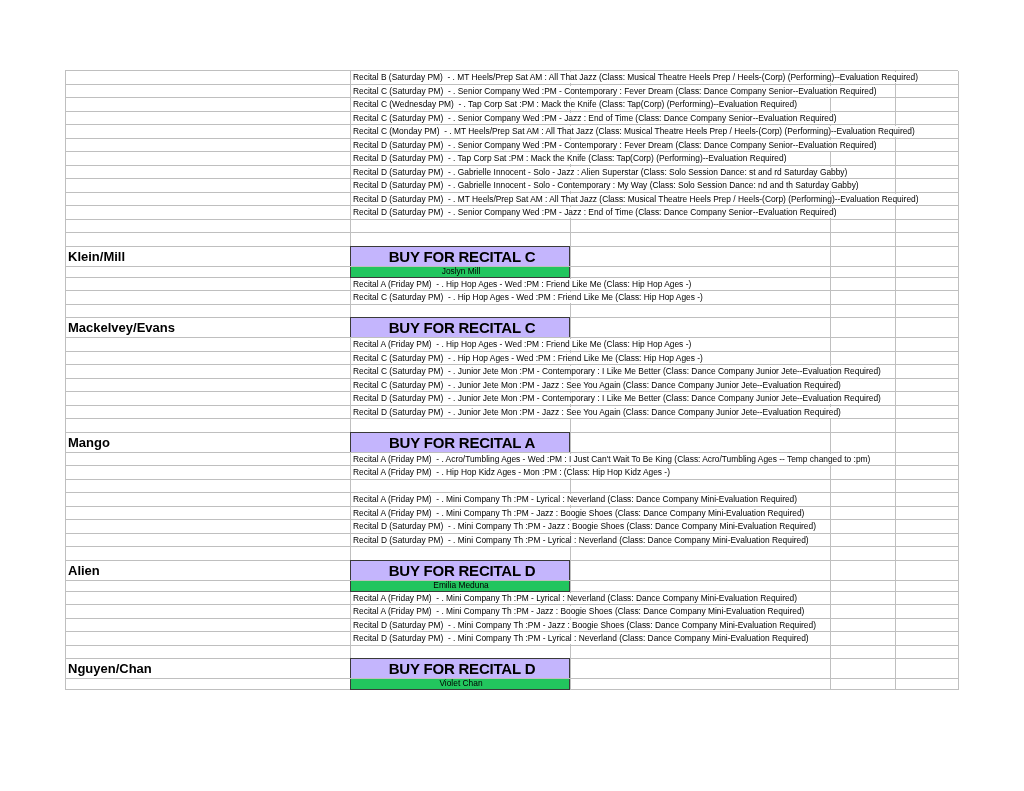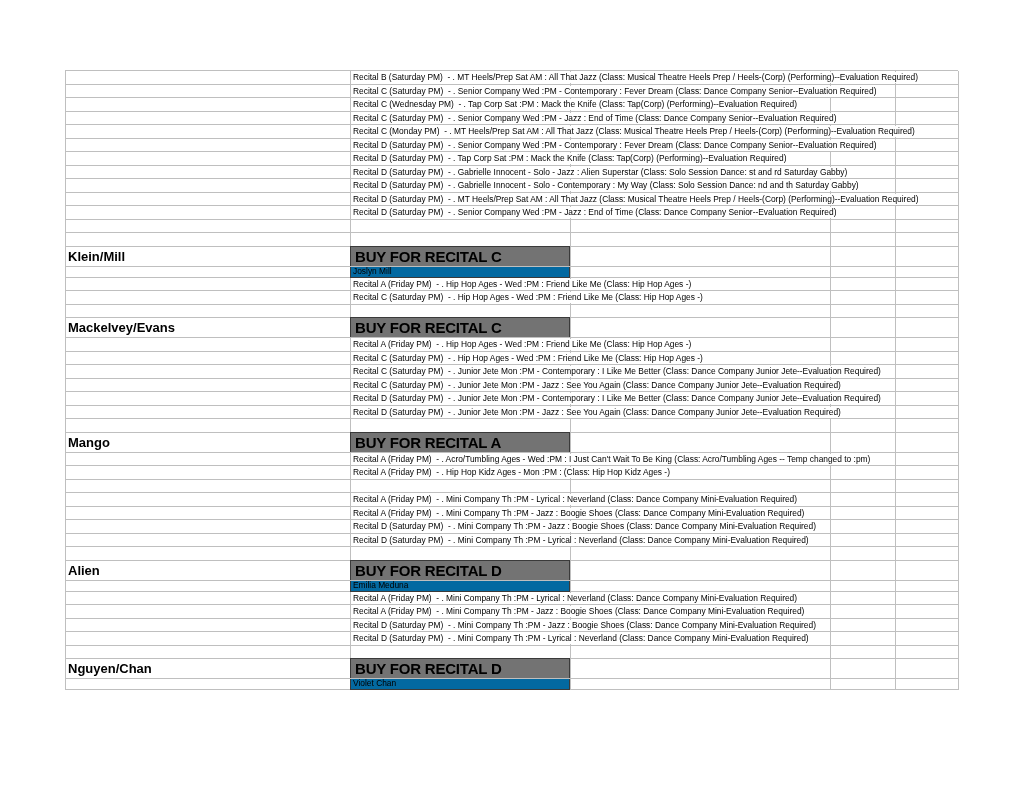--- a/index.html
+++ b/index.html
@@ -9,20 +9,21 @@
     font-family:"Liberation Sans", sans-serif;
     position:relative;
     overflow:hidden;
     color:#000;
   }
   .sheet{
     position:absolute;
     left:65px; top:70px;
     width:893px;
     border-top:1px solid var(--grid);
+    text-align:center;
   }
   .vline{
     position:absolute;
     top:0; bottom:0;
     width:1px;
     background:var(--grid);
     z-index:0;
   }
   .row{
     position:relative;
@@ -53,41 +54,41 @@
     z-index:2;
   }
   .buybox{
     position:absolute;
     left:285px; top:-1px;
     width:220px;
     height:calc(100% + 1px);
     box-sizing:border-box;
     border:1px solid var(--boxb);
     border-bottom:none;
-    background:#737373;
+    background:#c4b5fd;
     z-index:2;
   }
   .buybox span{
     display:block;
     font-size:15px;
     font-weight:bold;
     line-height:19px;
     letter-spacing:-0.2px;
     padding-left:4px;
     white-space:nowrap;
   }
   .namebox{
     position:absolute;
     left:285px; top:0;
     width:220px;
     height:calc(100% + 1px);
     box-sizing:border-box;
     border:1px solid var(--boxb);
     border-top:none;
-    background:#0369a1;
+    background:#22c55e;
     z-index:3;
   }
   .namebox span{
     display:block;
     font-size:8.4px;
     line-height:9px;
     padding-left:2px;
     white-space:nowrap;
   }
 </style>

